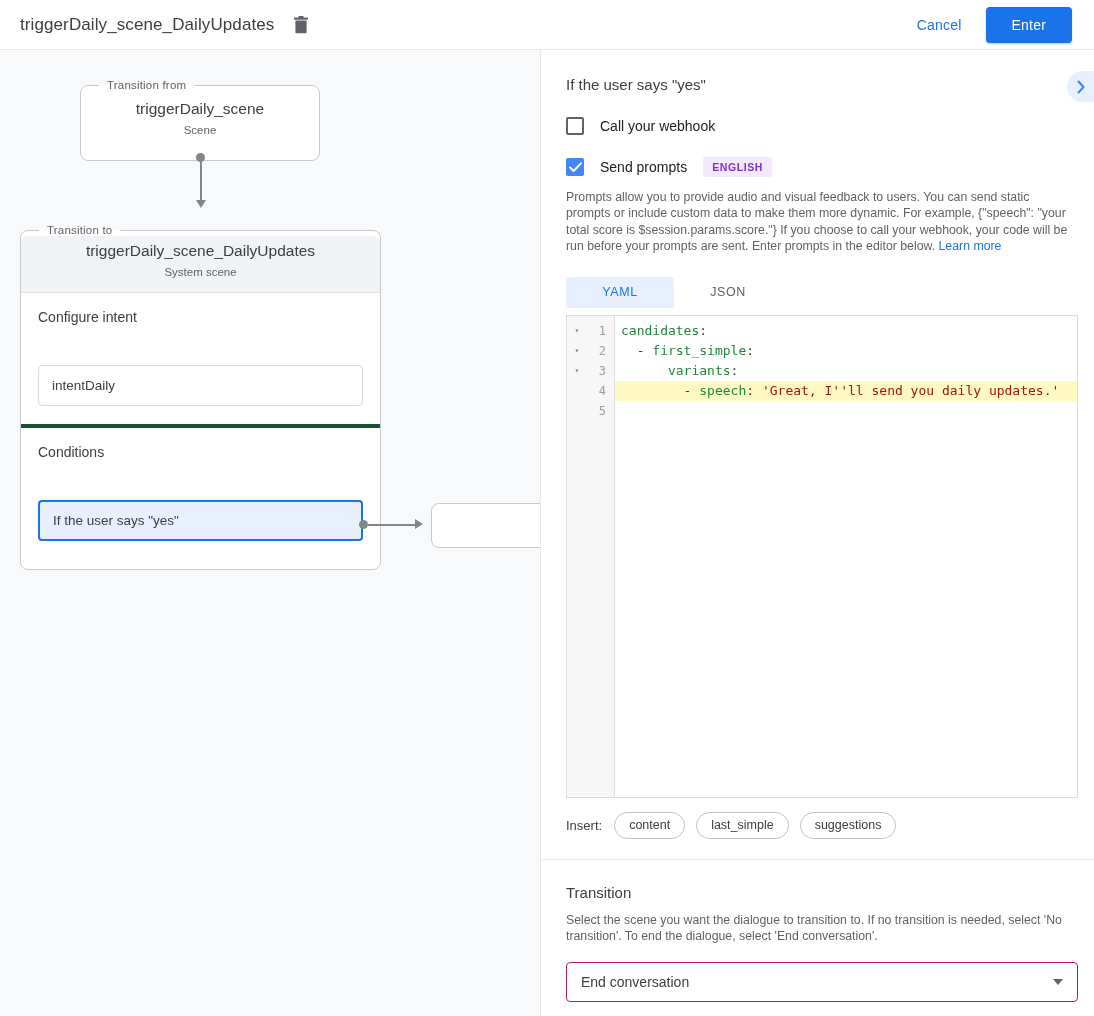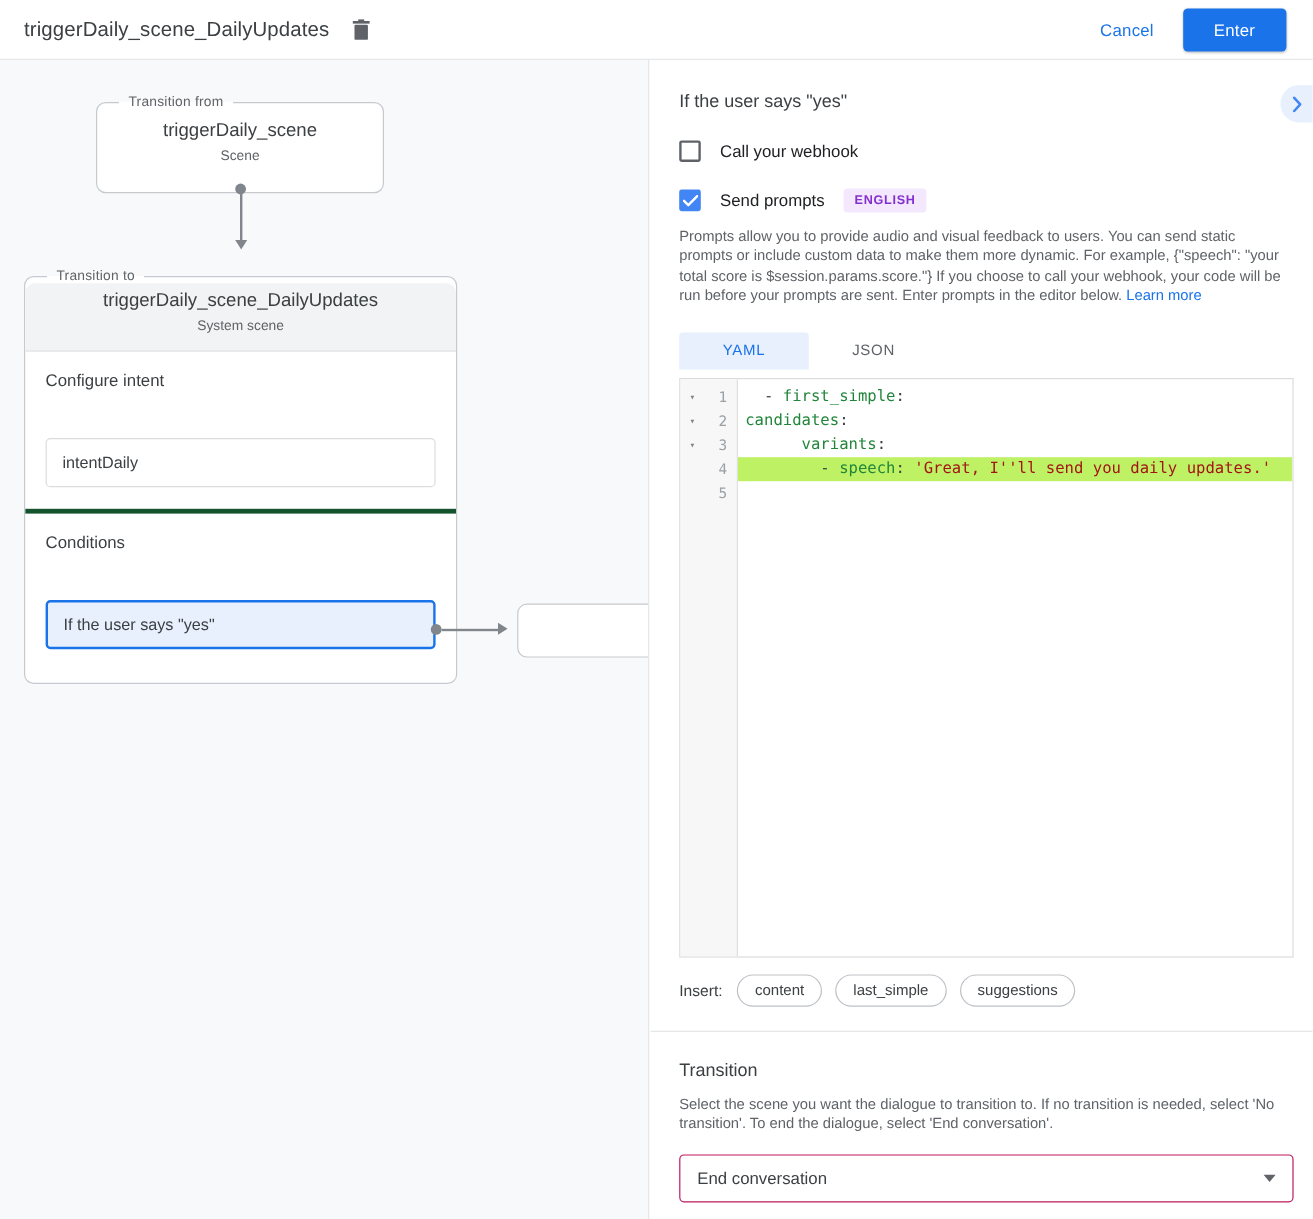--- a/index.html
+++ b/index.html
@@ -191,21 +191,21 @@
   }
   .lnum { flex: 1; text-align: right; padding-right: 8px; }
   .code {
     flex: 1; padding-top: 5px; overflow: hidden; position: relative;
   }
   .cline {
     height: 20px; line-height: 20px; white-space: pre;
     font-family: "DejaVu Sans Mono", monospace; font-size: 13px;
     padding-left: 6px; color: #3c4043;
   }
-  .cline.active { background: #bef264; }
+  .cline.active { background: #fef9c3; }
   .k { color: #22863a; }
   .s { color: #a31515; }
   .p { color: #3c4043; }
 
   .insert-row {
     display: flex; align-items: center; margin: 14px 0 0 24px;
   }
   .insert-label { font-size: 13px; color: #3c4043; margin-right: 12px; }
   .chip {
     border: 1px solid #bdc1c6; border-radius: 14px; height: 27px;
@@ -347,22 +347,22 @@
           <div class="gline">
             <span class="fold"></span>
             <span class="lnum">4</span>
           </div>
           <div class="gline">
             <span class="fold"></span>
             <span class="lnum">5</span>
           </div>
         </div>
       <div class="code" id="codearea">
+          <div class="cline"><span class="k">candidates</span><span class="p">:</span></div>
           <div class="cline"><span class="p">  - </span><span class="k">first_simple</span><span class="p">:</span></div>
-          <div class="cline"><span class="k">candidates</span><span class="p">:</span></div>
           <div class="cline"><span class="p">      </span><span class="k">variants</span><span class="p">:</span></div>
           <div class="cline active"><span class="p">        - </span><span class="k">speech</span><span class="p">: </span><span class="s">'Great, I''ll send you daily updates.'</span></div>
           <div class="cline"><span class="p"></span></div>
         </div>
     </div>
 
     <div class="insert-row">
       <div class="insert-label">Insert:</div>
       <div class="chip">content</div>
       <div class="chip">last_simple</div>

